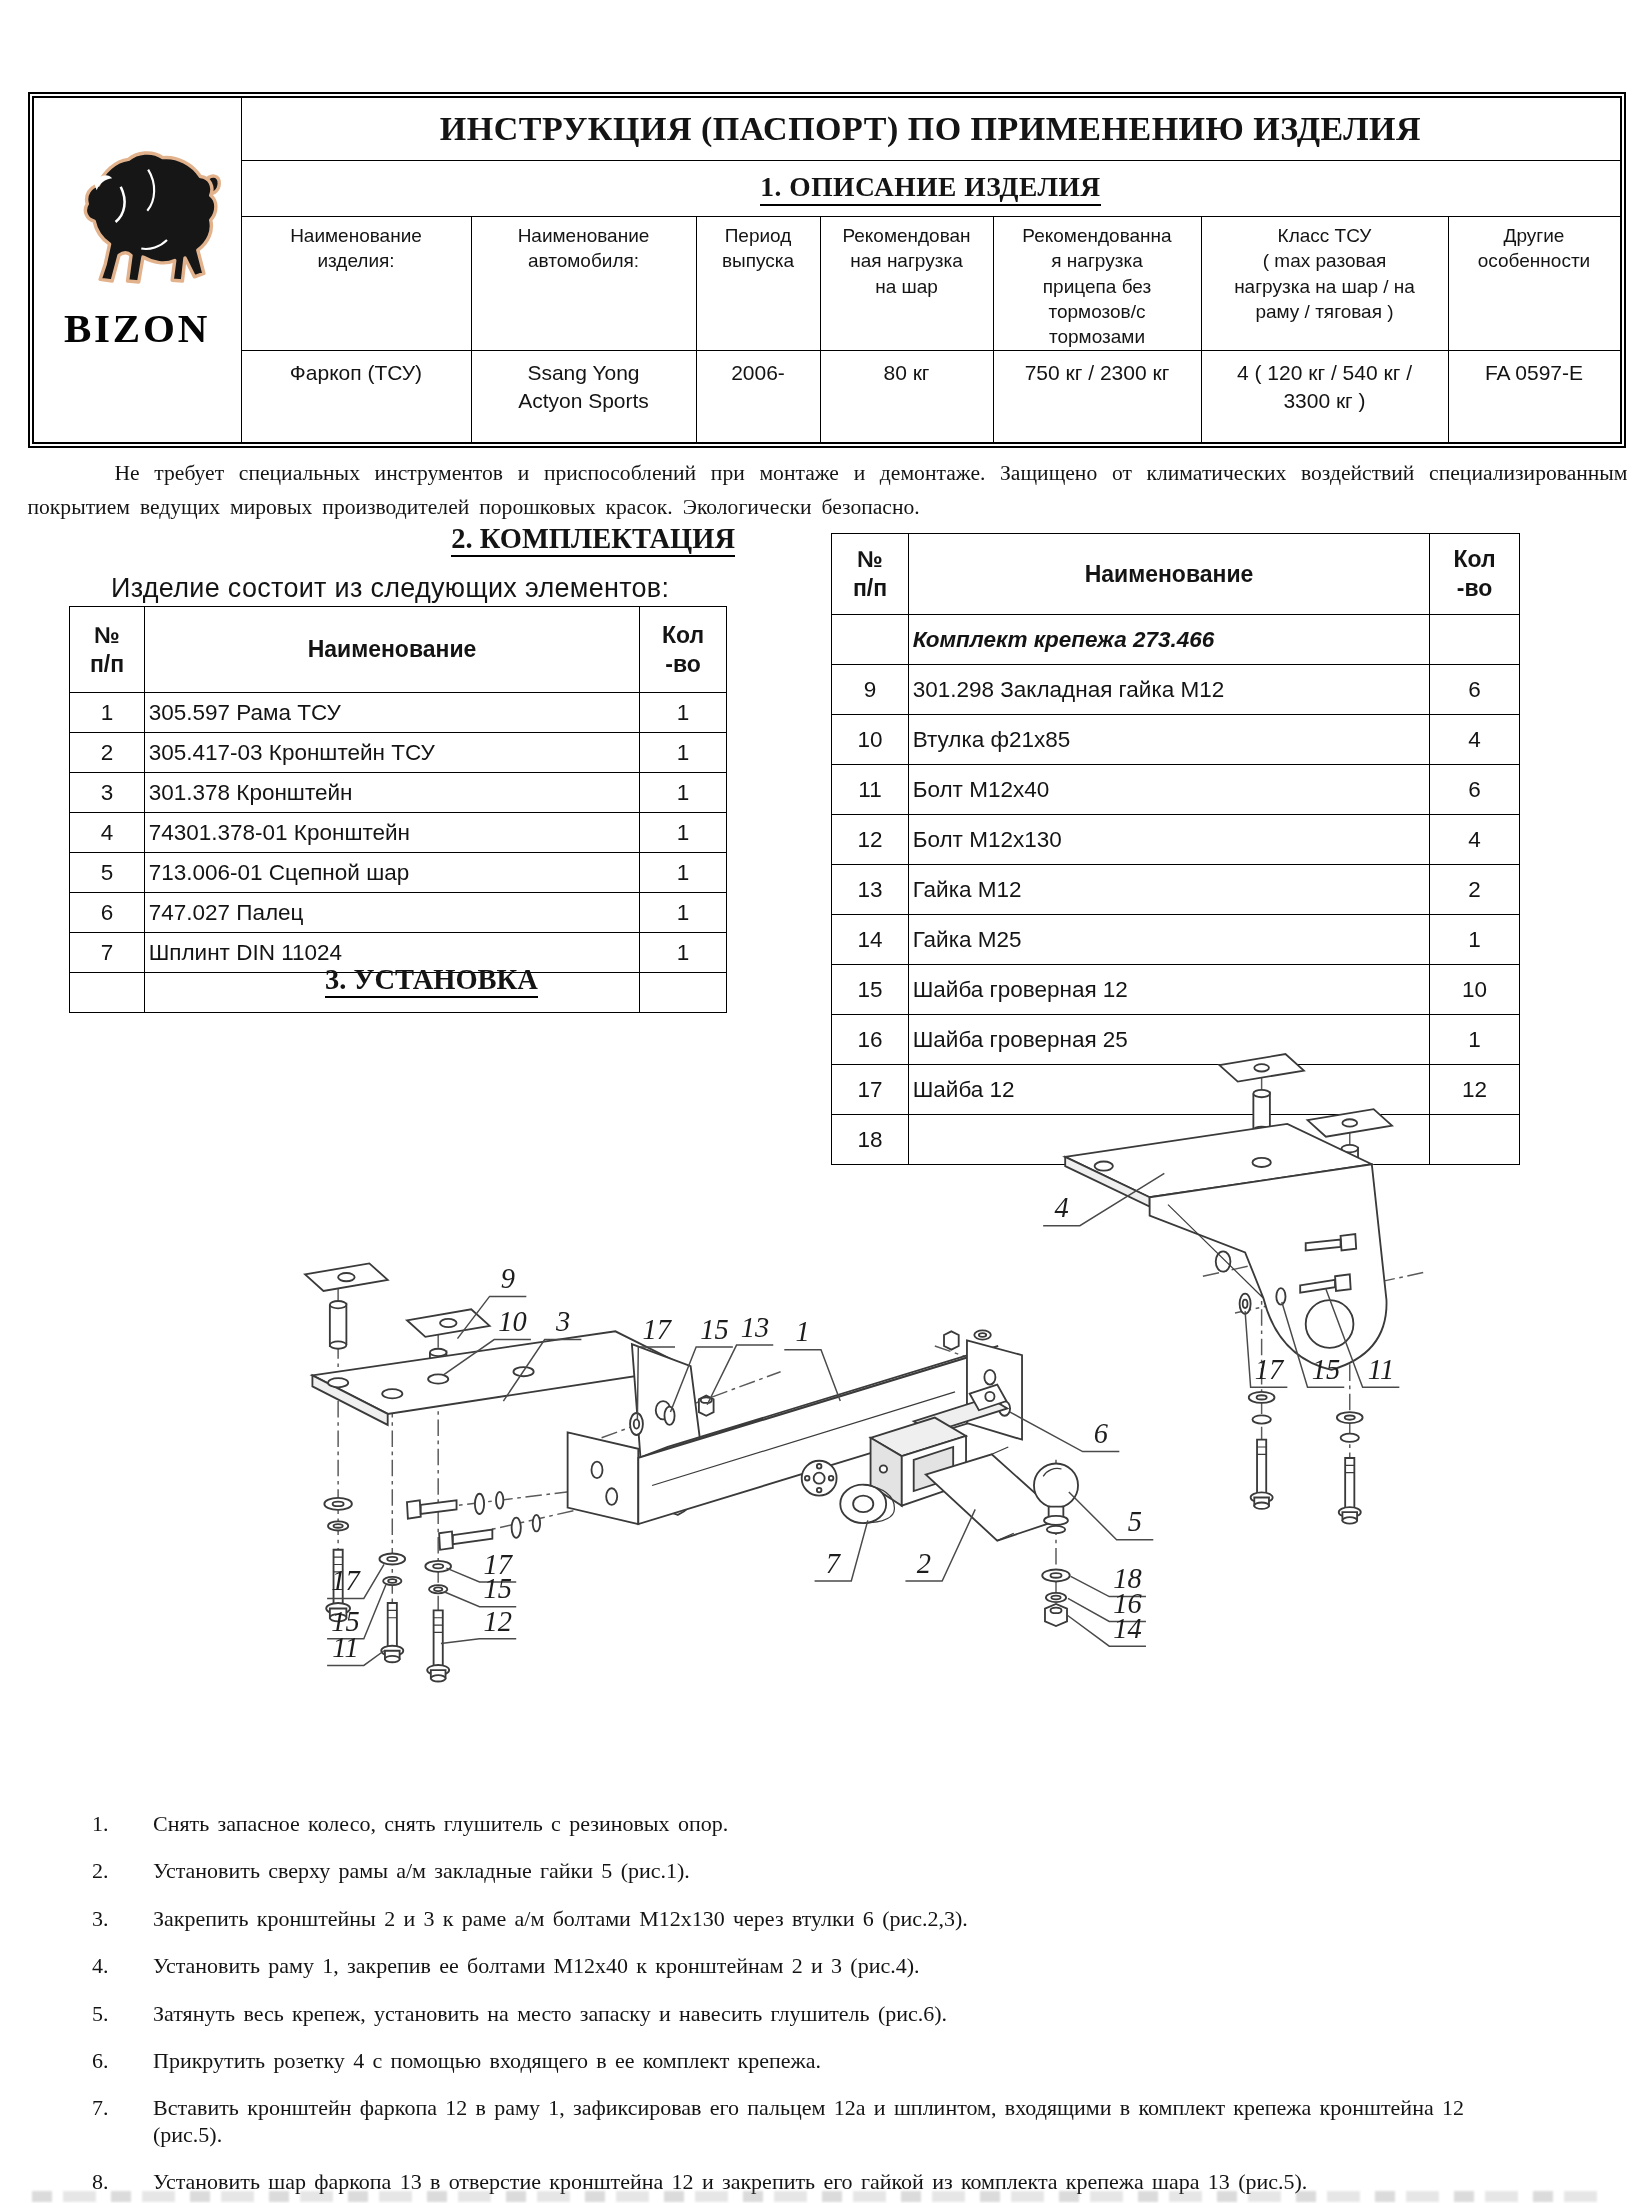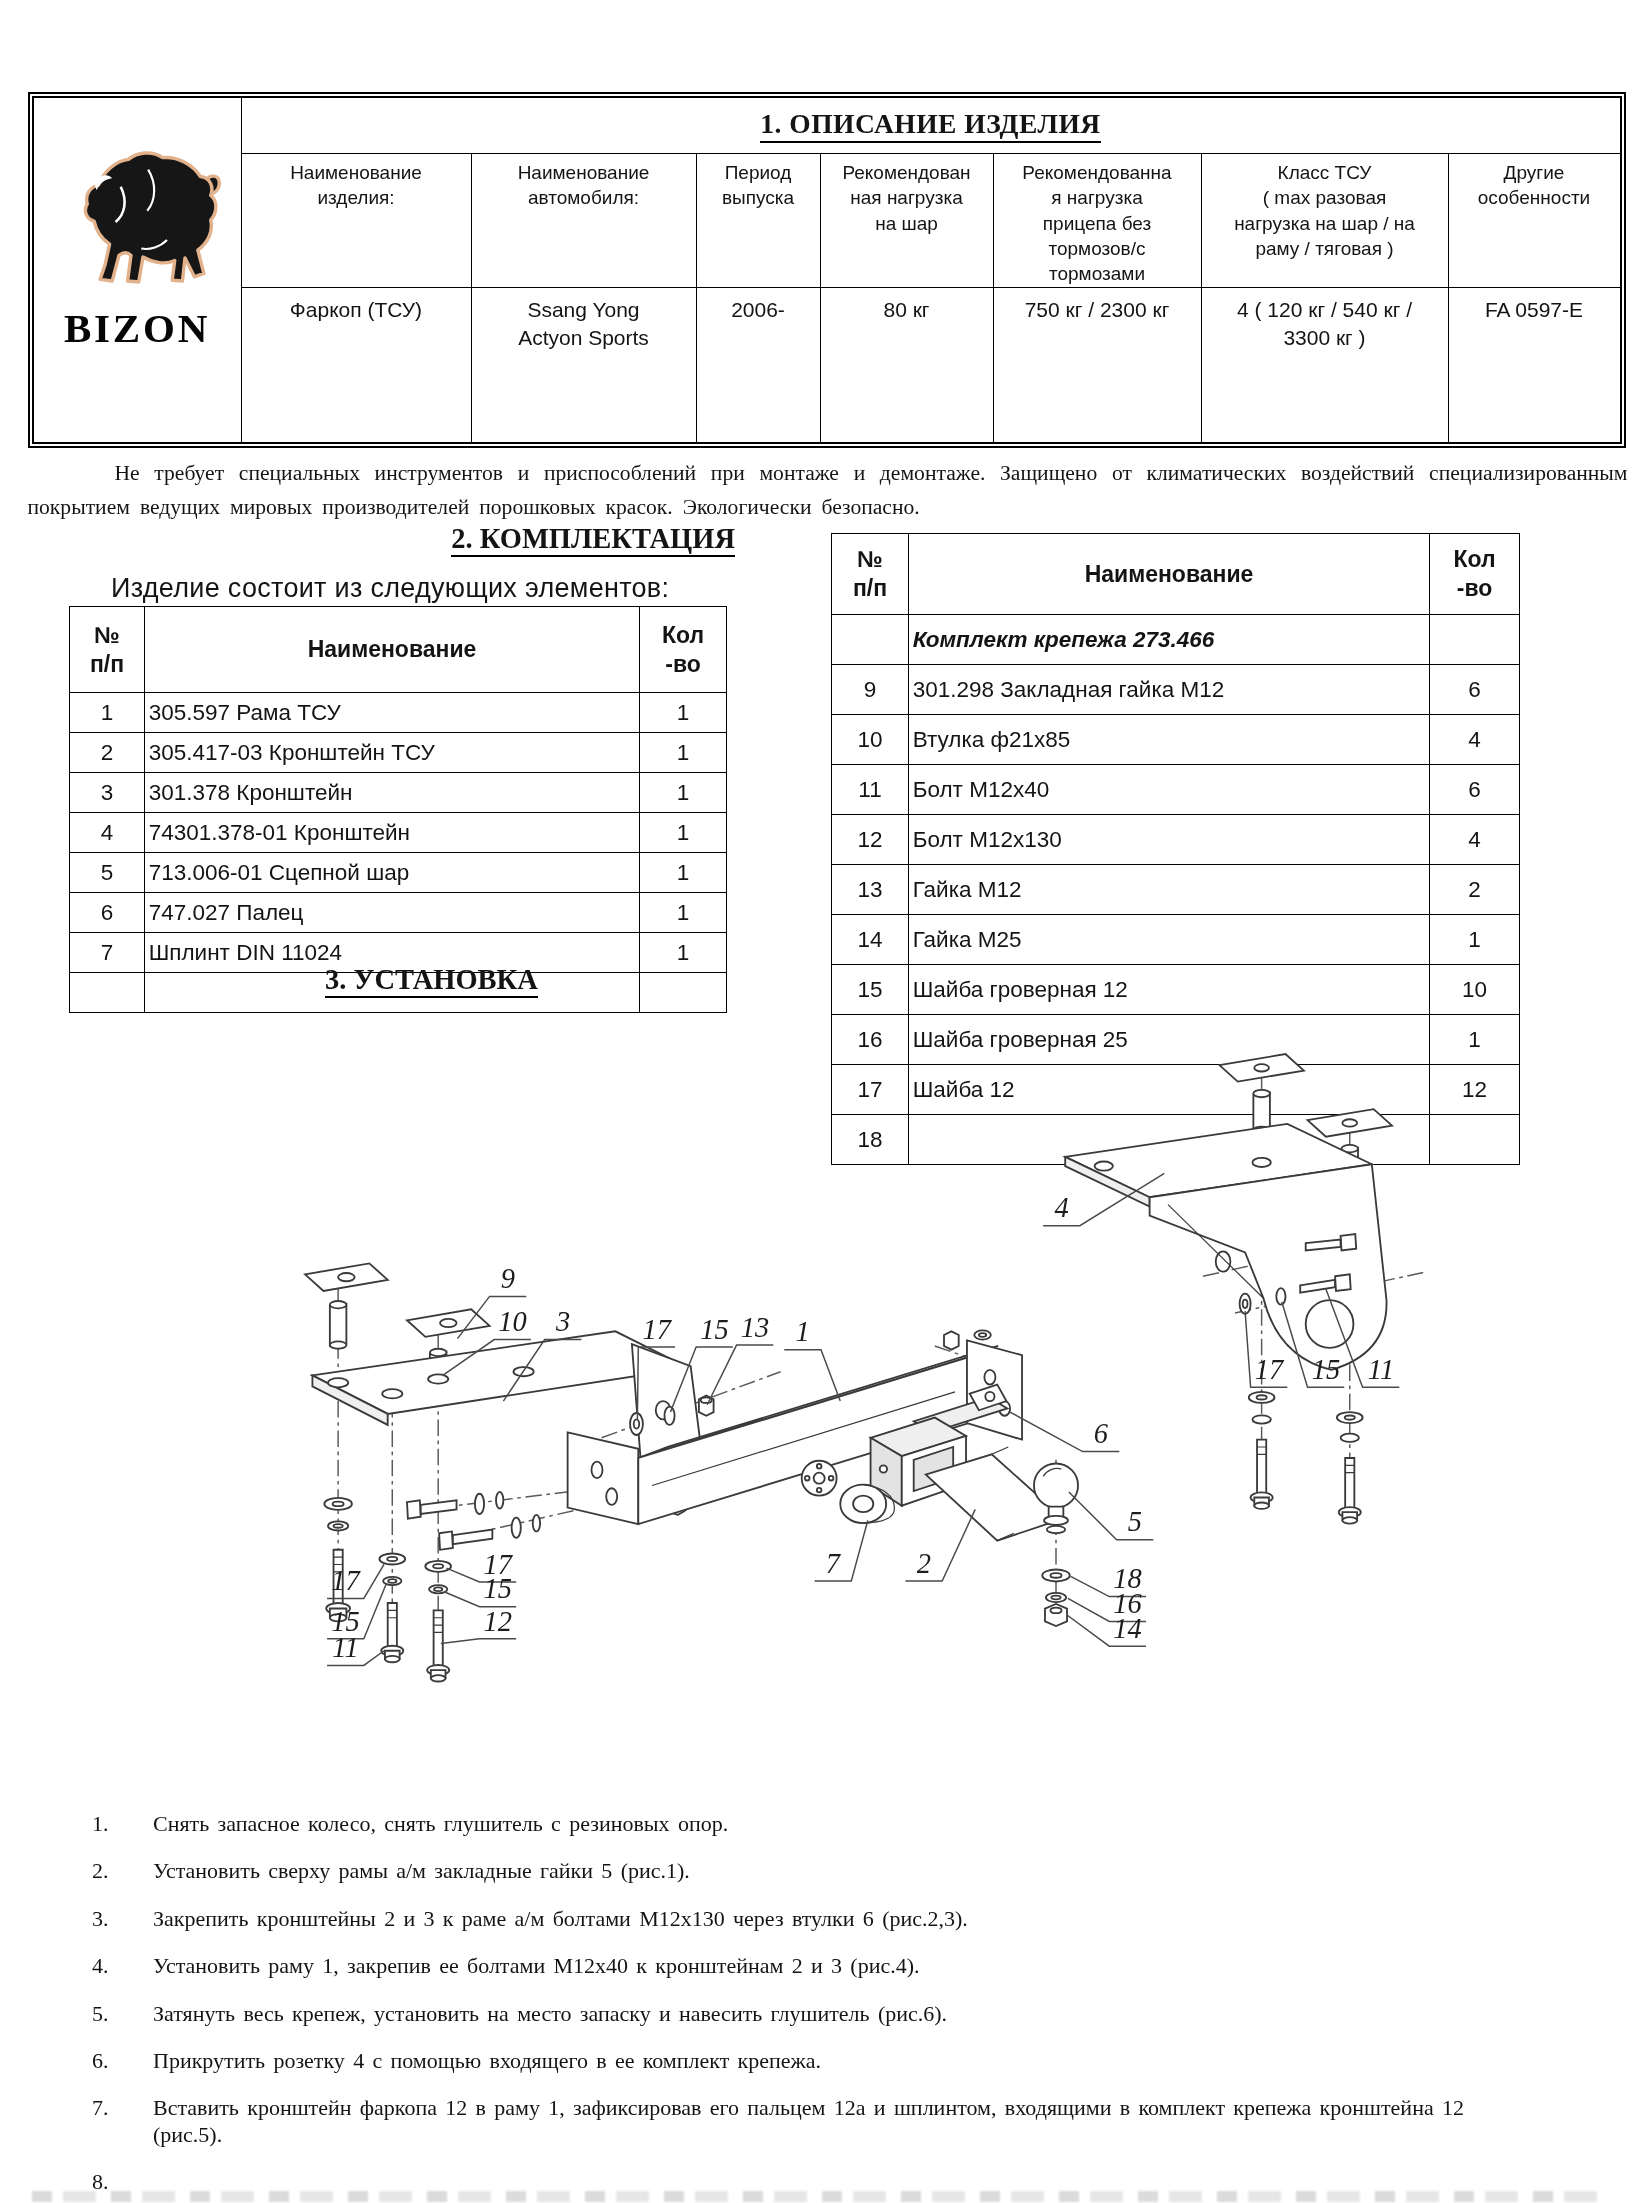--- a/index.html
+++ b/index.html
@@ -132,20 +132,21 @@
                C188,123 194,110 191,97 C199,88 199,74 191,68 C195,58 190,47 179,46
                C170,32 152,22 135,24 C122,15 105,18 95,26 Z" fill="#161616" stroke="#e2b28c" stroke-width="4" stroke-linejoin="round"></path>
       <path d="M55,54 C60,44 71,42 76,48 C68,49 61,54 58,62 Z" fill="#fff"></path>
       <path d="M86,58 C94,74 91,90 80,99" stroke="#fff" stroke-width="3" fill="none"></path>
       <path d="M118,38 C128,54 127,74 117,86" stroke="#fff" stroke-width="2.5" fill="none"></path>
       <path d="M140,120 C132,128 120,132 110,130" stroke="#fff" stroke-width="2.5" fill="none"></path>
     </svg>
     <div class="brand">BIZON</div>
   </div>
   <div class="head-right">
+    <div class="doc-title">ИНСТРУКЦИЯ (ПАСПОРТ) ПО ПРИМЕНЕНИЮ ИЗДЕЛИЯ</div>
     <div class="sec1-row">
       <span class="sec-head-text">1. ОПИСАНИЕ ИЗДЕЛИЯ</span>
     </div>
     <div class="desc-grid" id="desc-grid">
         <div class="dh">Наименование
 изделия:</div>
         <div class="dh">Наименование
 автомобиля:</div>
         <div class="dh">Период
 выпуска</div>
@@ -580,17 +581,18 @@
       <span class="step-num">6.</span>
       <span class="step-text">Прикрутить розетку 4 с помощью входящего в ее комплект крепежа.</span>
     </div>
     <div class="step">
       <span class="step-num">7.</span>
       <span class="step-text">Вставить кронштейн фаркопа 12 в раму 1, зафиксировав его пальцем 12а и шплинтом, входящими в комплект крепежа кронштейна 12
 (рис.5).</span>
     </div>
     <div class="step">
       <span class="step-num">8.</span>
+      <span class="step-text">Установить шар фаркопа 13 в отверстие кронштейна 12 и закрепить его гайкой из комплекта крепежа шара 13 (рис.5).</span>
     </div>
   </div>
 
 <div class="cutline"></div>
 
 
 </body></html>

